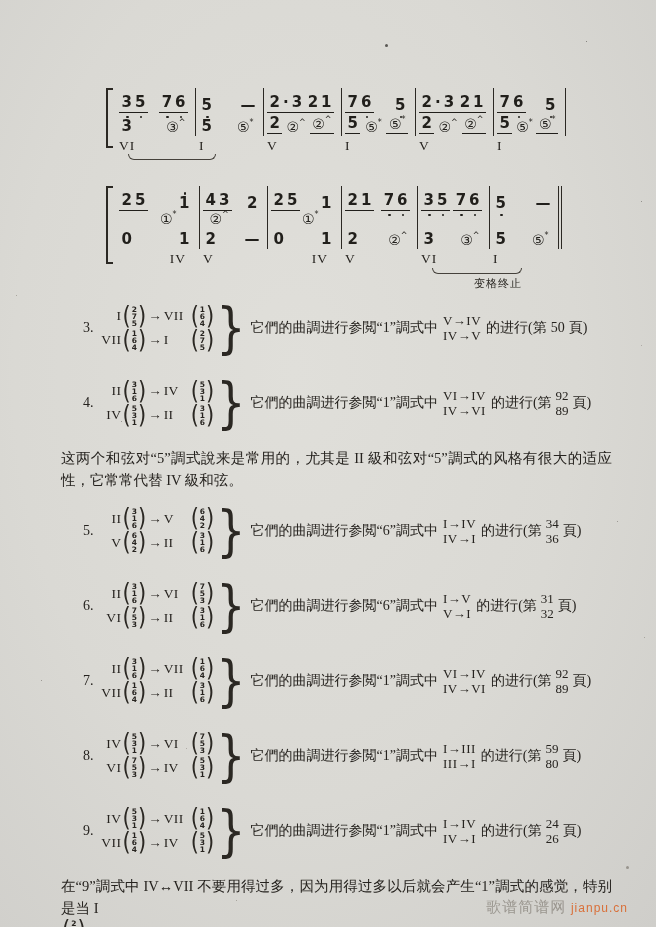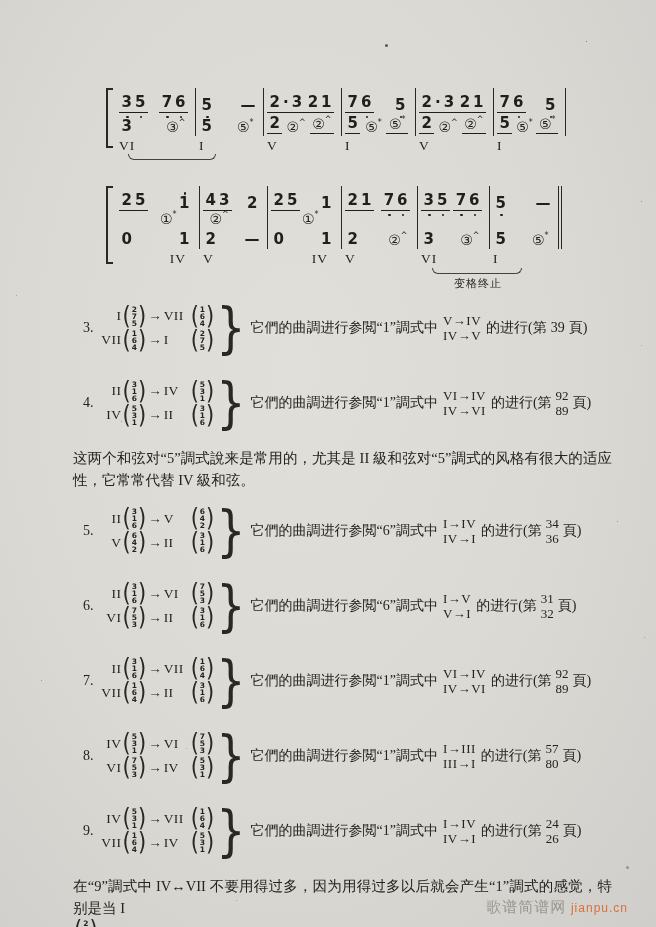--- a/index.html
+++ b/index.html
@@ -44,24 +44,24 @@
   .note.dash{letter-spacing:-2px;}
   .note.lo::after{content:"";position:absolute;left:45%;bottom:-5px;width:2.5px;height:2.5px;border-radius:50%;background:#211f1b;}
   .grp.ul .note.lo::after{bottom:-8px;}
   .note.hi::before{content:"";position:absolute;left:45%;top:-4px;width:2.5px;height:2.5px;border-radius:50%;background:#211f1b;}
   .roman{height:16px;font-family:"Liberation Serif", serif;font-size:13.5px;letter-spacing:1px;padding:2px 0 0 3px;}
   .roman.ra{text-align:right;padding-right:14px;}
   .ubrace{position:absolute;height:5px;border-left:1px solid #45413b;border-right:1px solid #45413b;border-bottom:1.2px solid #45413b;border-radius:0 0 6px 6px;}
   #sys1 .ubrace{left:12px;top:66px;width:86px;}
   #sys2 .ubrace{left:316px;top:82px;width:88px;}
   .ulabel{position:absolute;font-size:11px;letter-spacing:1px;color:#2b2823;}
-  #sys2 .ulabel{left:318px;top:90px;width:88px;text-align:center;}
+  #sys2 .ulabel{left:338px;top:90px;width:88px;text-align:center;}
   
   .flow{position:absolute;left:0;top:292px;width:656px;box-sizing:border-box;padding:0 44px 0 57px;}
-  .para{font-size:14.5px;line-height:1.55;margin:6px 0 8px 16px;text-align:justify;}
+  .para{font-size:14.5px;line-height:1.55;margin:6px 0 8px 4px;text-align:justify;}
   .item{display:flex;align-items:center;margin:5px 0 13px 26px;}
   .inum{font-size:14px;margin-right:3px;flex:none;}
   .chords{display:flex;flex-direction:column;row-gap:3px;flex:none;}
   .chline{display:flex;align-items:center;font-size:13.5px;}
   .rm{min-width:25px;text-align:right;letter-spacing:.5px;}
   .rm2{min-width:26px;text-align:left;letter-spacing:.5px;padding-left:1px;}
   .ar{margin:0 1px;}
   .triad{display:inline-flex;align-items:center;margin:0 1px;}
   .triad .par{font-family:"DejaVu Sans", sans-serif;font-weight:normal;font-size:21px;transform:scaleY(1.2);line-height:1;color:#2b2823;}
   .triad .tcol{display:flex;flex-direction:column;font-family:"DejaVu Sans", sans-serif;font-weight:bold;
@@ -446,21 +446,21 @@
             </div>
           </div>
           <span class="brace">}</span>
           <div class="itext">
             <span>它們的曲調进行参閲“1”調式中</span>
             <span class="stack">
               <span>V→IV</span>
               <span>IV→V</span>
             </span>
             <span>的进行(第</span>
-            <span class="pinline">39</span>
+            <span class="pinline">50</span>
             <span>頁)</span>
           </div>
         </div>
         <div class="item">
           <span class="inum">4.</span>
           <div class="chords">
             <div class="chline">
               <span class="rm">II</span>
               <span class="triad">
                 <span class="par">(</span>
@@ -774,21 +774,21 @@
           </div>
           <span class="brace">}</span>
           <div class="itext">
             <span>它們的曲調进行参閲“1”調式中</span>
             <span class="stack">
               <span>I→III</span>
               <span>III→I</span>
             </span>
             <span>的进行(第</span>
             <span class="pstack">
-              <span>57</span>
+              <span>59</span>
               <span>80</span>
             </span>
             <span>頁)</span>
           </div>
         </div>
         <div class="item">
           <span class="inum">9.</span>
           <div class="chords">
             <div class="chline">
               <span class="rm">IV</span>

